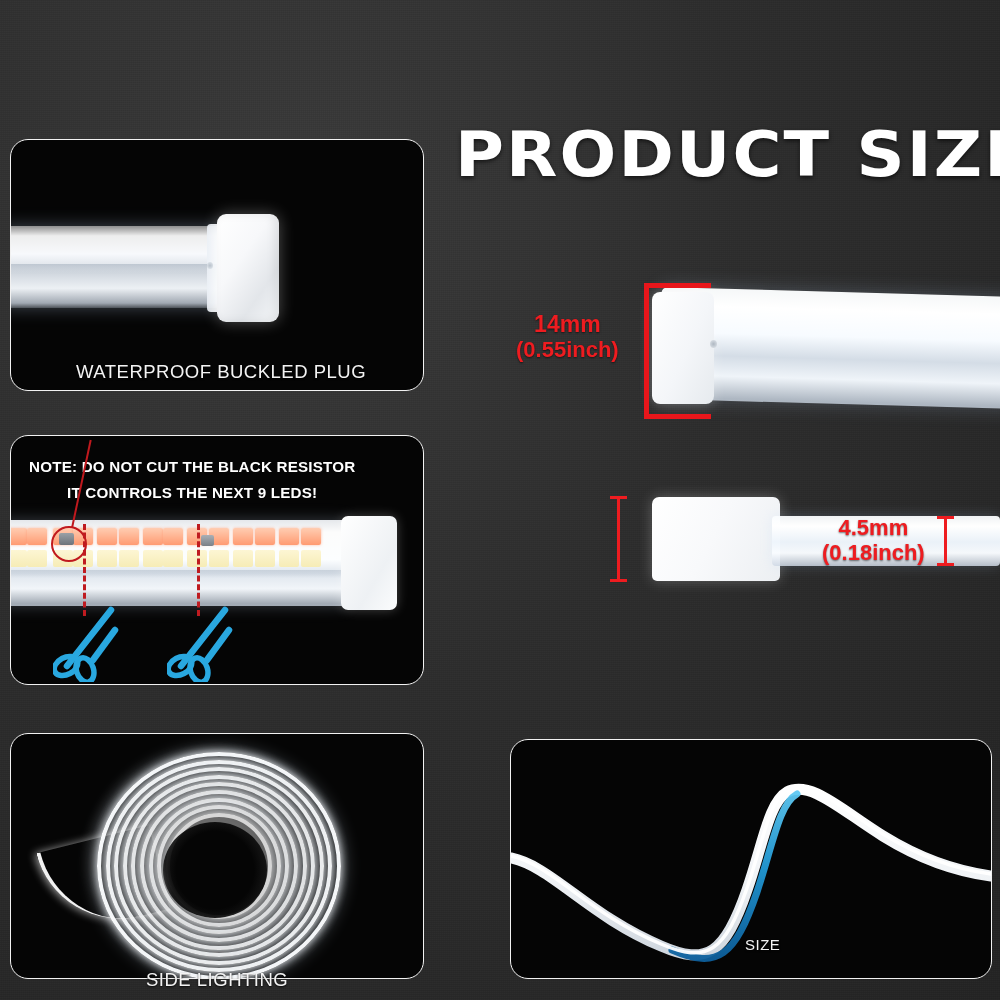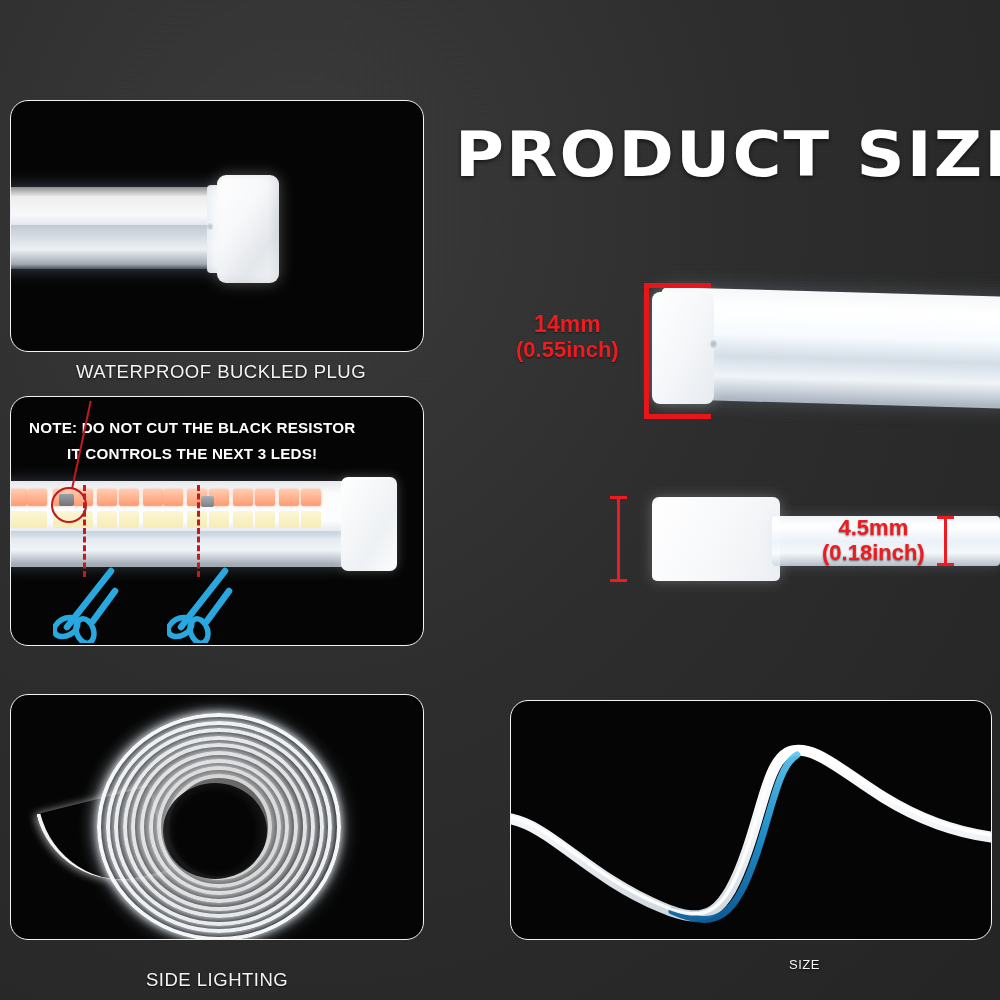--- a/index.html
+++ b/index.html
@@ -22,20 +22,21 @@
       repeating-linear-gradient(90deg, rgba(255,255,255,.018) 0 1px, rgba(0,0,0,.018) 1px 2px);
   }
 
   
   .panel{
     position:absolute;
     background:#050505;
     border:1.6px solid #f2f2f2;
     border-radius:18px;
     overflow:hidden;
+    margin-top:39px;
   }
   .caption{
     position:absolute;
     color:#f3f3f3;
     font-weight:normal;
     letter-spacing:.5px;
     white-space:nowrap;
     text-shadow:0 1px 2px rgba(0,0,0,.8);
   }
 
@@ -160,21 +161,21 @@
     border-left:4.4px solid rgba(255,255,255,.95);
     border-radius:0 0 0 92px;
     transform:rotate(-14deg);
     box-shadow:-2px 0 9px rgba(255,255,255,.6);
   }
   #cap-side-lighting{left:146px;top:957px;font-size:18.5px;margin-top:12px;}
 
   
   #panel-size{left:510px;top:700px;width:480px;height:238px;}
   #flex-strip{position:absolute;left:0;top:0;width:480px;height:238px;}
-  #cap-size{left:745px;top:957px;font-size:13px;margin-left:44px;}
+  #cap-size{left:745px;top:936px;font-size:15px;}
 
   
   #title{
     position:absolute;left:455px;top:118px;
     color:#ffffff;
     font-family:"DejaVu Sans", sans-serif;
     font-weight:bold;
     font-size:63px;
     letter-spacing:2px;
     transform:scaleX(1.06);
@@ -258,21 +259,21 @@
   <div class="panel" id="panel-plug">
     <div class="tube" id="plug-tube"></div>
     <div id="plug-cap-side"></div>
     <div id="plug-cap"></div>
     <div id="plug-dot"></div>
   </div>
   <div class="caption" id="cap-waterproof-plug">WATERPROOF BUCKLED PLUG</div>
 
   <div class="panel" id="panel-cut">
     <div class="note-line" id="note-1">NOTE: DO NOT CUT THE BLACK RESISTOR</div>
-    <div class="note-line" id="note-2">IT CONTROLS THE NEXT 3 LEDS!</div>
+    <div class="note-line" id="note-2">IT CONTROLS THE NEXT 9 LEDS!</div>
 
     <div id="strip-body"></div>
     <div id="strip-cap"></div>
     <div id="leds">
         <div class="led-pair" style="left: -4px; top: 92px;">
           <div class="led-top"></div>
           <div class="led-bot"></div>
         </div>
         <div class="led-pair" style="left: 16px; top: 92px;">
           <div class="led-top"></div>

